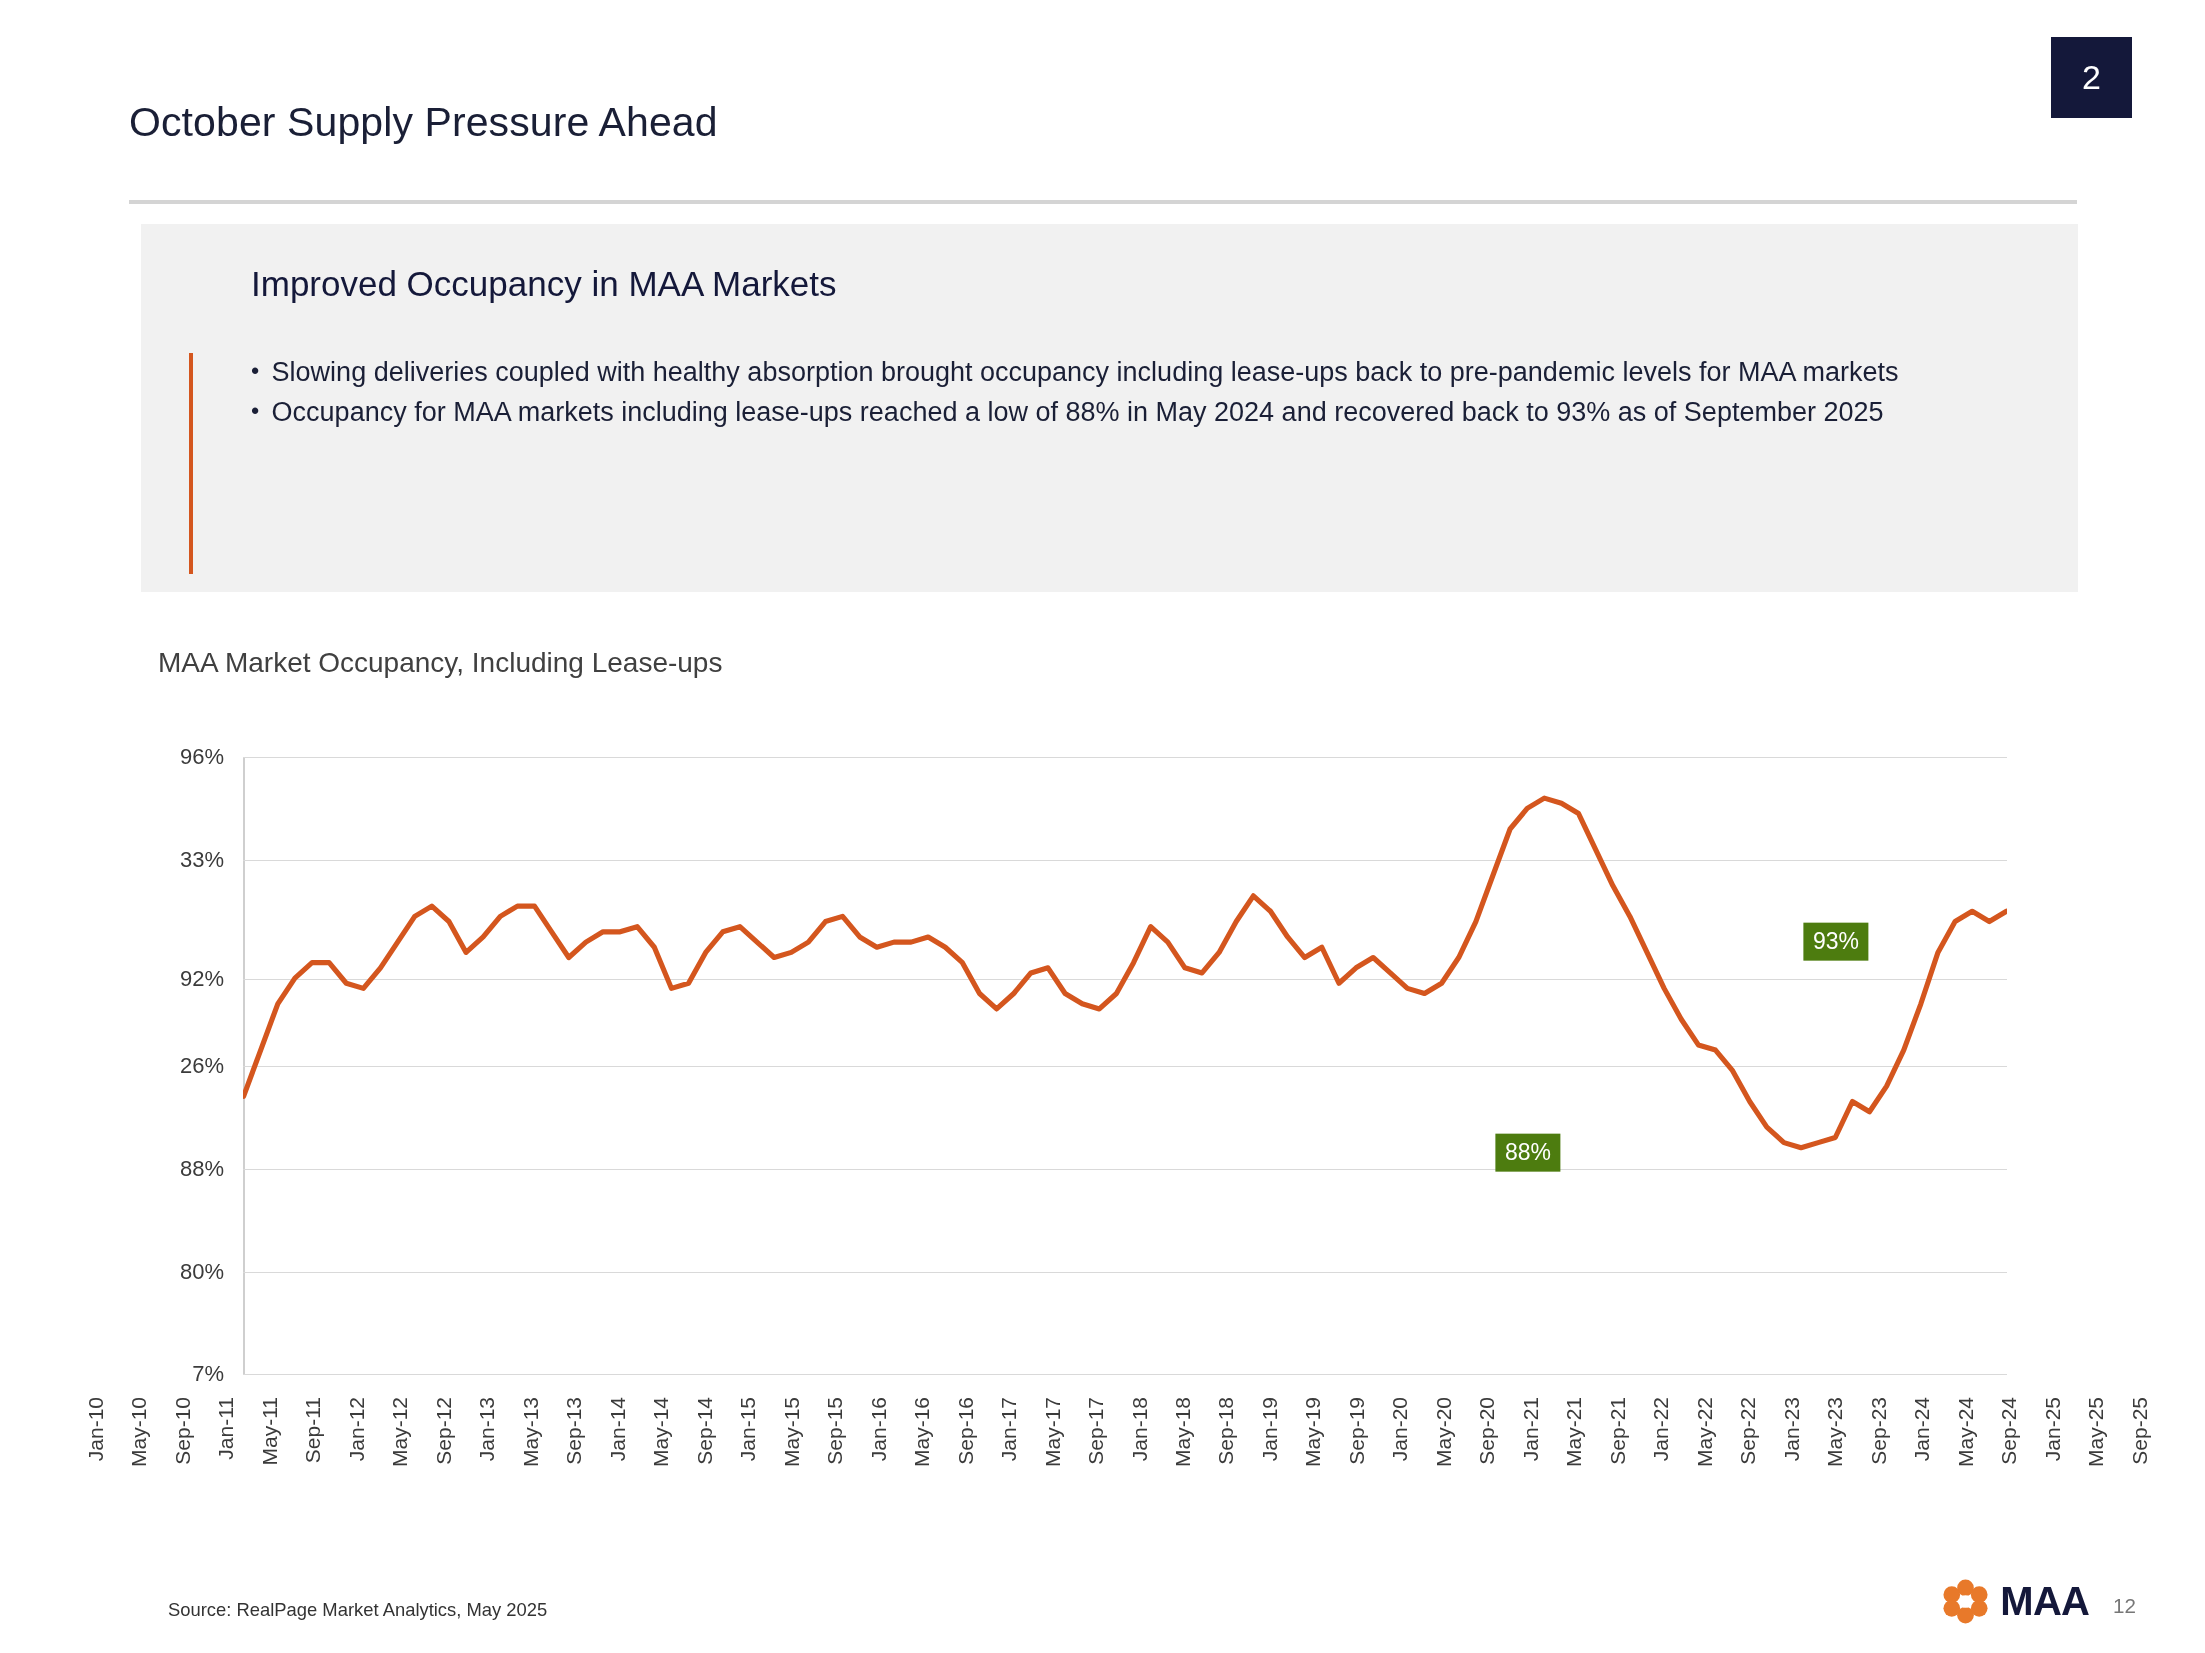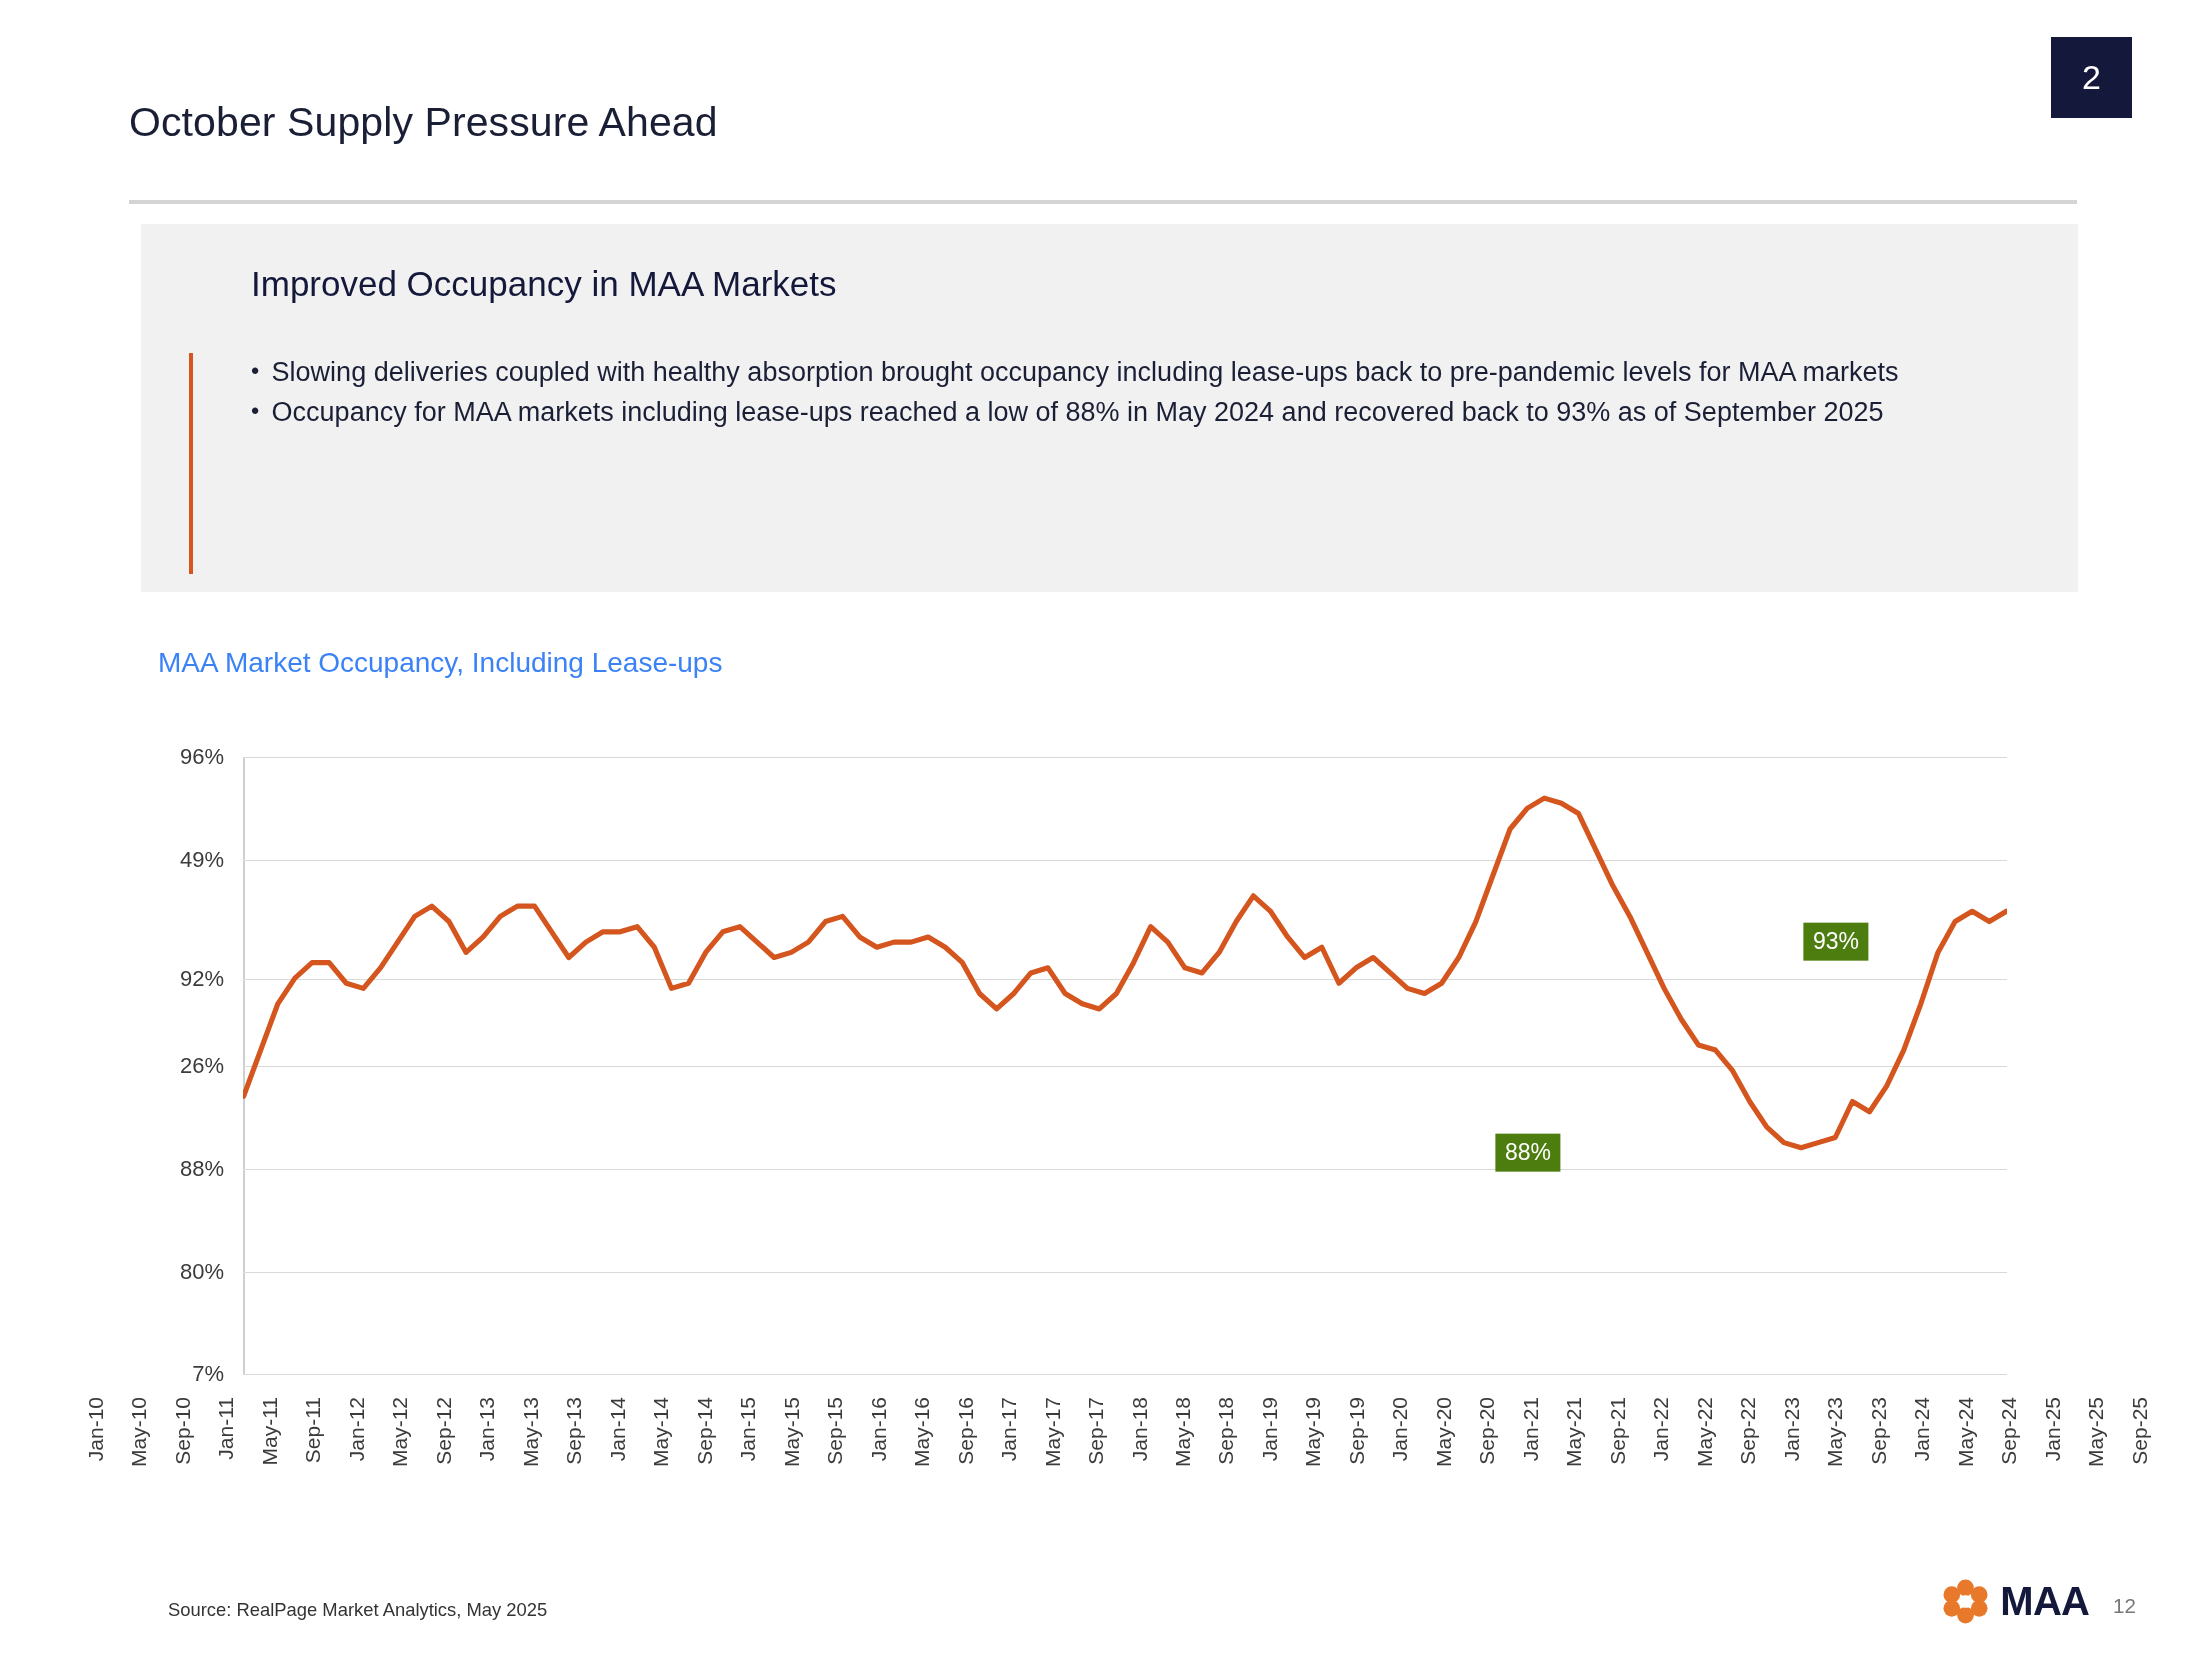--- a/index.html
+++ b/index.html
@@ -94,21 +94,21 @@
     line-height: 1.55;
   }
   .bullet-text { flex: 1; }
 
   
   .chart-title {
     position: absolute;
     left: 158px;
     top: 647px;
     font-size: 28px;
-    color: #3b82f6;
+    color: #404040;
   }
   .chart-wrap {
     position: absolute;
     left: 147px;
     top: 742px;
     width: 1926px;
     height: 662px;
   }
   .plot {
     position: absolute;
@@ -237,21 +237,21 @@
       <div class="gridline" style="top: 412px;">
         <span class="ytick">88%</span>
       </div>
       <div class="gridline" style="top: 309px;">
         <span class="ytick">26%</span>
       </div>
       <div class="gridline" style="top: 222px;">
         <span class="ytick">92%</span>
       </div>
       <div class="gridline" style="top: 103px;">
-        <span class="ytick">49%</span>
+        <span class="ytick">33%</span>
       </div>
       <div class="gridline" style="top: 0px;">
         <span class="ytick">96%</span>
       </div>
       <svg class="series" width="1764" height="617" viewBox="0 0 2400 840">
         <path d="M0.00 462.00 L23.30 399.00 L46.60 336.00 L69.90 301.00 L93.20 280.00 L116.50 280.00 L139.81 308.00 L163.11 315.00 L186.41 287.00 L209.71 252.00 L233.01 217.00 L256.31 203.00 L279.61 224.00 L302.91 266.00 L326.21 245.00 L349.51 217.00 L372.82 203.00 L396.12 203.00 L419.42 238.00 L442.72 273.00 L466.02 252.00 L489.32 238.00 L512.62 238.00 L535.92 231.00 L559.22 259.00 L582.52 315.00 L605.83 308.00 L629.13 266.00 L652.43 238.00 L675.73 231.00 L699.03 252.00 L722.33 273.00 L745.63 266.00 L768.93 252.00 L792.23 224.00 L815.53 217.00 L838.83 245.00 L862.14 259.00 L885.44 252.00 L908.74 252.00 L932.04 245.00 L955.34 259.00 L978.64 280.00 L1001.94 322.00 L1025.24 343.00 L1048.54 322.00 L1071.84 294.00 L1095.15 287.00 L1118.45 322.00 L1141.75 336.00 L1165.05 343.00 L1188.35 322.00 L1211.65 280.00 L1234.95 231.00 L1258.25 252.00 L1281.55 287.00 L1304.85 294.00 L1328.16 266.00 L1351.46 224.00 L1374.76 189.00 L1398.06 210.00 L1421.36 245.00 L1444.66 273.00 L1467.96 259.00 L1491.26 308.00 L1514.56 287.00 L1537.86 273.00 L1561.17 294.00 L1584.47 315.00 L1607.77 322.00 L1631.07 308.00 L1654.37 273.00 L1677.67 224.00 L1700.97 161.00 L1724.27 98.00 L1747.57 70.00 L1770.87 56.00 L1794.17 63.00 L1817.48 77.00 L1840.78 126.00 L1864.08 175.00 L1887.38 217.00 L1910.68 266.00 L1933.98 315.00 L1957.28 357.00 L1980.58 392.00 L2003.88 399.00 L2027.18 427.00 L2050.49 469.00 L2073.79 504.00 L2097.09 525.00 L2120.39 532.00 L2143.69 525.00 L2166.99 518.00 L2190.29 469.00 L2213.59 483.00 L2236.89 448.00 L2260.19 399.00 L2283.50 336.00 L2306.80 266.00 L2330.10 224.00 L2353.40 210.00 L2376.70 224.00 L2400.00 210.00" fill="none" stroke="#d4561e" stroke-width="7" stroke-linejoin="round" stroke-linecap="round"></path>
       </svg>
       <div class="pt-label" style="left: 1285px; top: 396px;">88%</div>
       <div class="pt-label" style="left: 1593px; top: 185px;">93%</div>
     </div>

